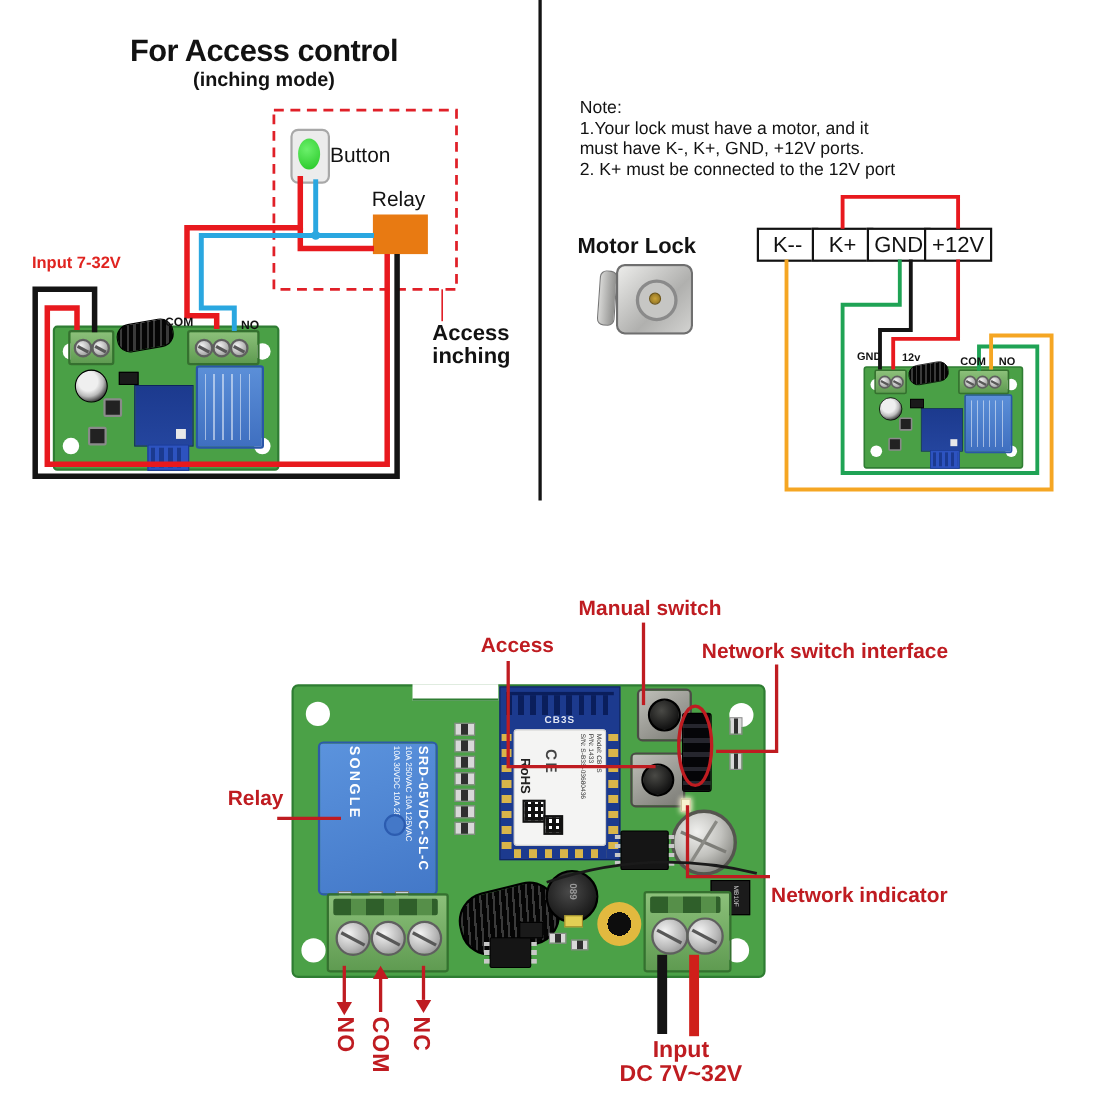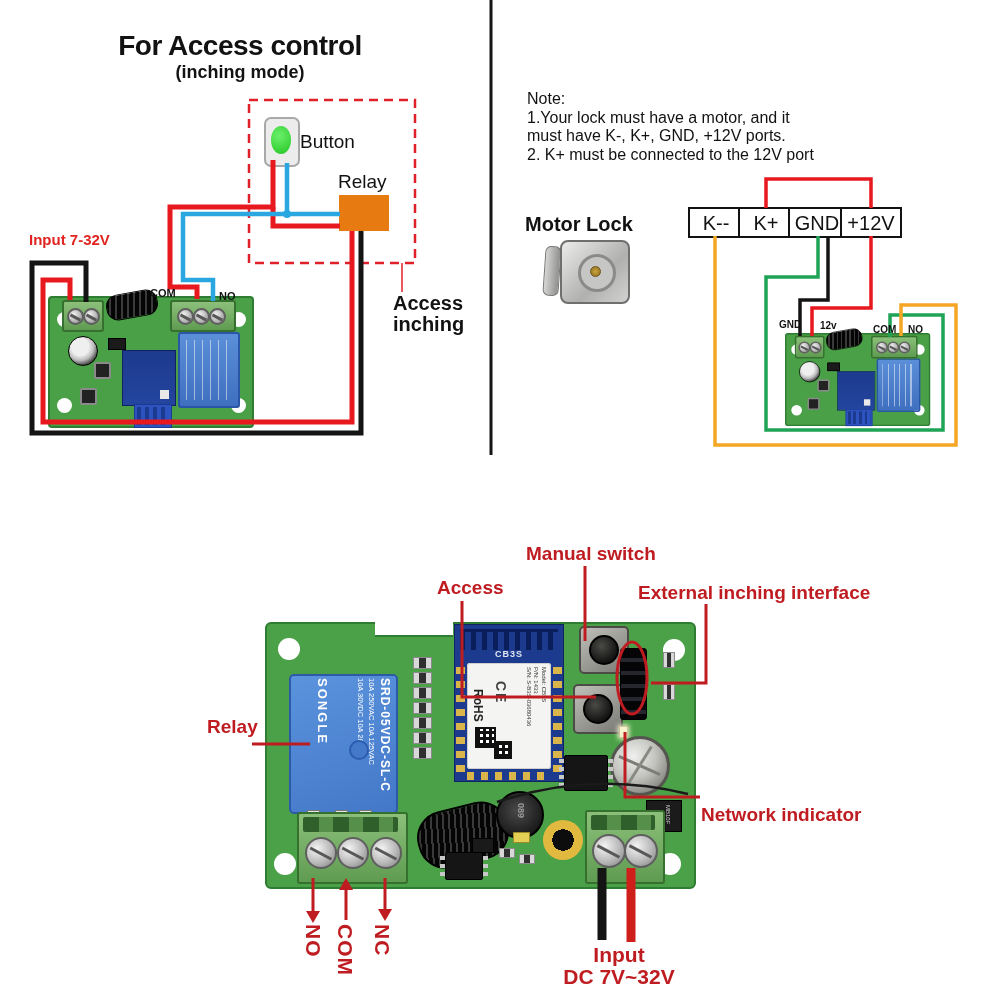--- a/index.html
+++ b/index.html
@@ -167,21 +167,21 @@
     <div class="mbtongue" style="left:84px;top:106px"></div>
     <div class="mbcap" style="left:18px;top:38px"></div>
     <div class="tactmini" style="left:44px;top:64px"></div>
     <div class="tactmini" style="left:30px;top:90px"></div>
     <div class="mbchip" style="left:58px;top:40px;width:16px;height:10px"></div>
     <div class="mbchip" style="left:20px;top:16px;width:12px;height:8px"></div>
   </div>
 
   <div class="lbl" style="left:526px;top:543px;font-size:19px">Manual switch</div>
   <div class="lbl" style="left:437px;top:577px;font-size:19px">Access</div>
-  <div class="lbl" style="left:638px;top:582px;font-size:19px">External inching interface</div>
+  <div class="lbl" style="left:638px;top:582px;font-size:19px">Network switch interface</div>
   <div class="lbl" style="left:207px;top:716px;font-size:19px">Relay</div>
   <div class="lbl" style="left:701px;top:804px;font-size:19px">Network indicator</div>
 
   <div class="lbl rot" style="left:325px;top:924px;font-size:21px;letter-spacing:1px">NO</div>
   <div class="lbl rot" style="left:357px;top:924px;font-size:21px;letter-spacing:1px">COM</div>
   <div class="lbl rot" style="left:394px;top:924px;font-size:21px;letter-spacing:1px">NC</div>
 
   <div class="lbl ctr" style="left:549px;top:943px;width:140px;font-size:21px">Input</div>
   <div class="lbl ctr" style="left:549px;top:965px;width:140px;font-size:21px">DC 7V~32V</div>
 

